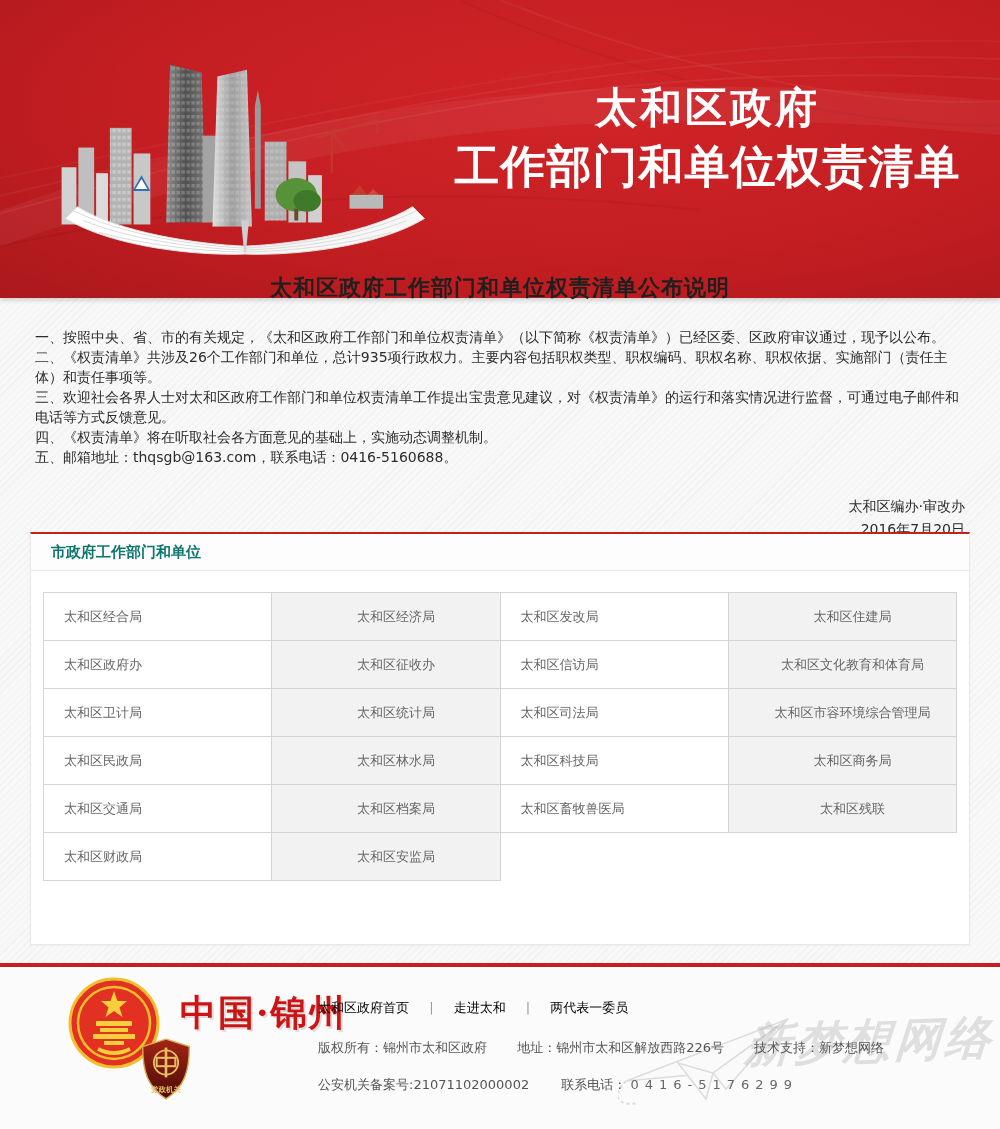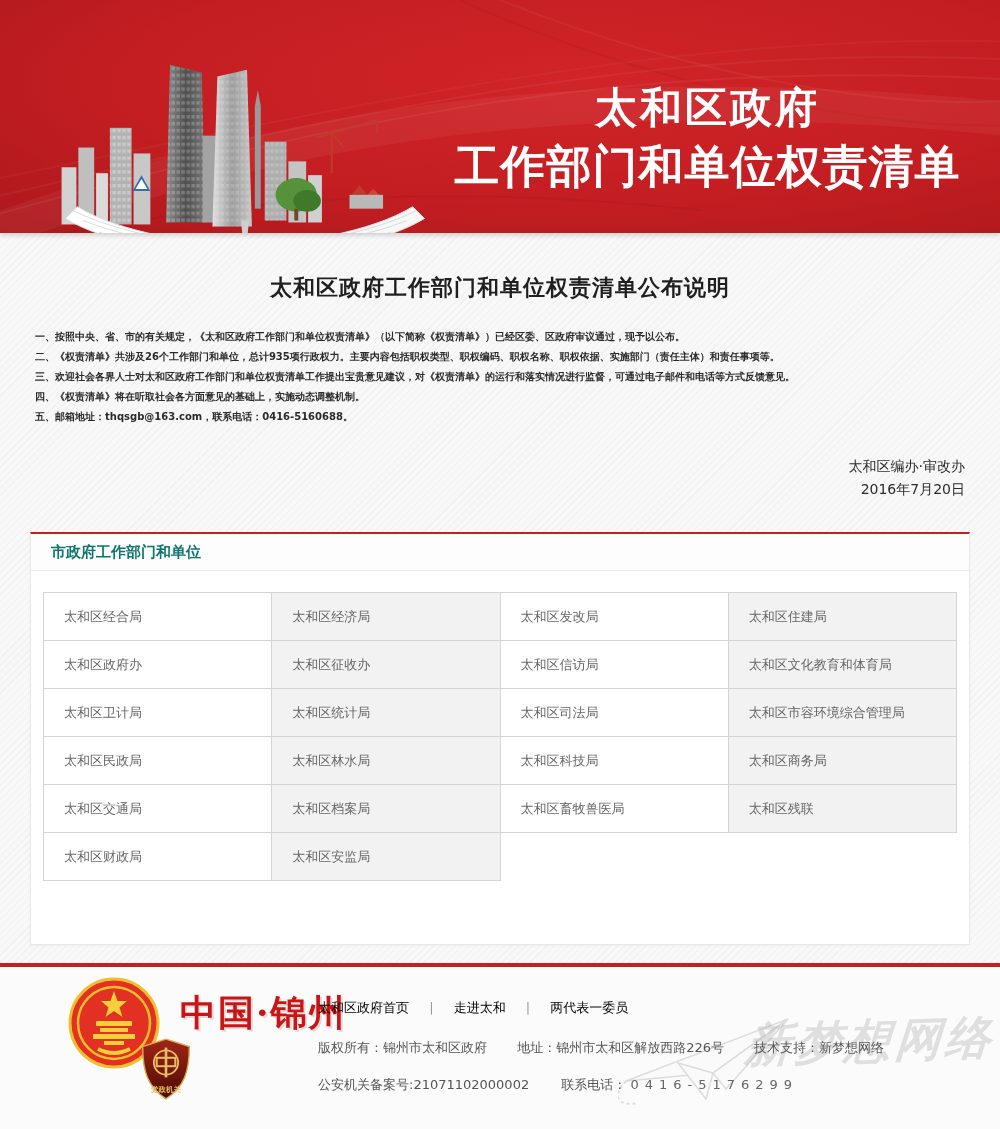--- a/index.html
+++ b/index.html
@@ -9,62 +9,62 @@
     font-family: "DejaVu Sans", "Liberation Sans", sans-serif;
     background: #f8f8f8;
     overflow: hidden;
   }
   .hatch {
     background-image: repeating-linear-gradient(135deg, rgba(0,0,0,0.028) 0px, rgba(0,0,0,0.028) 1px, transparent 1px, transparent 5px);
   }
 
   
   .banner {
-    position:absolute; top:0; left:0; width:1000px; height:233px;
+    position:absolute; top:0; left:0; width:1000px; height:298px;
     background: radial-gradient(ellipse at 58% 35%, #d02428 0%, #c41e22 55%, #ab181c 100%);
     box-shadow: 0 2px 5px rgba(0,0,0,0.18);
     overflow:hidden;
   }
   .banner-swirls { position:absolute; top:0; left:0; width:1000px; height:255px; }
   .banner-art { position:absolute; left:45px; top:45px; width:400px; height:212px; }
   .banner-titles {
     position:absolute; left:420px; top:80px; width:575px;
     text-align:center; color:#fff; font-weight:bold;
   }
   .banner-title-1 { font-size:42px; line-height:56px; letter-spacing:3px; }
   .banner-title-2 { font-size:45px; line-height:62px; letter-spacing:1px; }
 
   
   .notice { position:absolute; top:255px; left:0; width:1000px; }
   .notice-title {
     margin-top:18px; text-align:center;
     font-size:22px; font-weight:bold; color:#1f1f1f; letter-spacing:1px;
   }
   .notice-body { margin:24px 35px 0 35px; }
-  .notice-body p { font-size:10px; line-height:20px; color:#2b2b2b;font-weight:bold; }
+  .notice-body p { font-size:14px; line-height:20px; color:#2b2b2b; }
   .notice-sign { margin:28px 35px 0 0; text-align:right; font-size:14px; color:#2b2b2b; line-height:23px;padding-left:29px; }
 
   
   .section-box {
     position:absolute; top:532px; left:30px; width:940px; height:413px;
     background:#fff; border:1px solid #e8e8e8; border-top:2px solid #c3201f;
     box-shadow:0 1px 2px rgba(0,0,0,0.04);
   }
   .section-header {
     height:37px; line-height:37px; padding-left:20px;
     background:#fdfdfd; border-bottom:1px solid #eaeaea;
     color:#0f766e; font-size:15px; font-weight:bold;
   }
   .table-wrap { padding:21px 12px 12px 12px; }
   table.dept-table { width:100%; border-collapse:collapse; table-layout:fixed; }
   table.dept-table td {
     border:1px solid #d4d4d4; height:48px; padding-left:20px;
     font-size:13px; color:#666; background:#fff;
   }
-  table.dept-table td:nth-child(2n) { background:#f2f2f2; }
+  table.dept-table td:nth-child(2n) { background:#f2f2f2;text-align:center; }
   table.dept-table td.empty { border:none; background:transparent; }
 
   
   .footer { position:absolute; top:963px; left:0; width:1000px; height:166px; background:#fbfbfb; }
   .footer-line { position:absolute; top:0; left:0; width:1000px; height:4px; background:#c3201f; }
   .footer-emblem { position:absolute; left:68px; top:14px; width:92px; height:92px; }
   .footer-logo-text {
     position:absolute; left:180px; top:26px;
     font-family:"DejaVu Serif","Liberation Serif",serif;
     font-size:36px; font-weight:bold; color:#cc1414;

